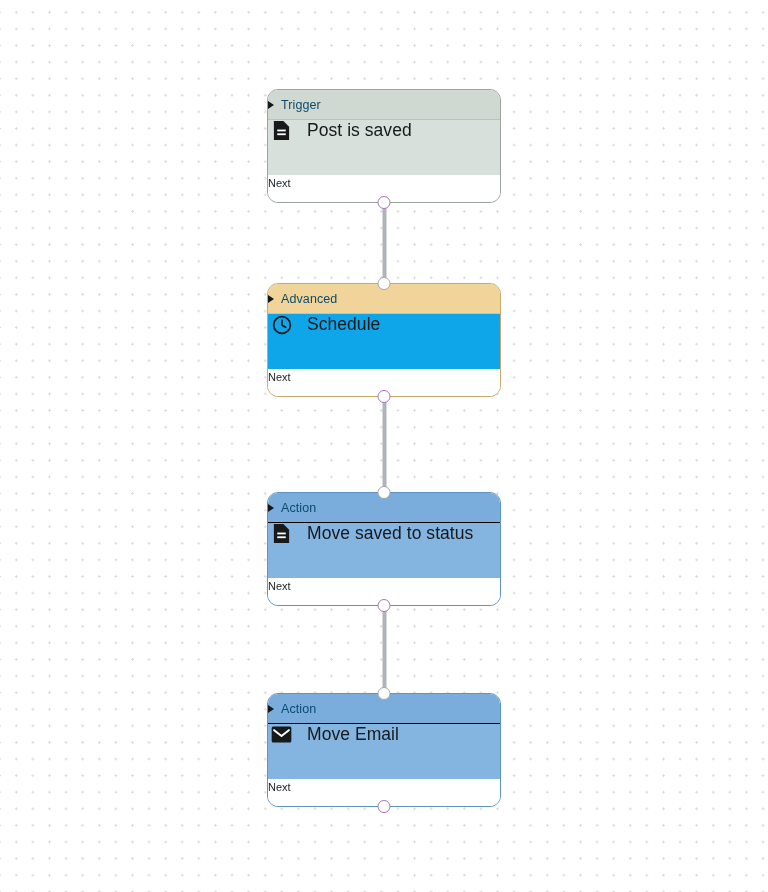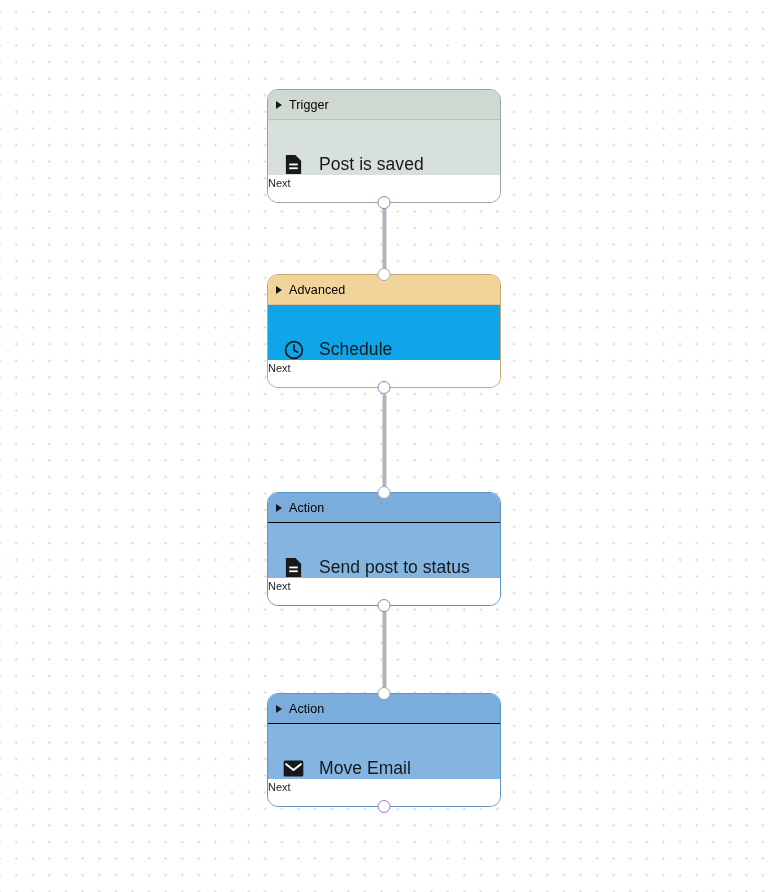--- a/index.html
+++ b/index.html
@@ -38,41 +38,41 @@
 
   .node-inner {
     border-radius: 10px;
     overflow: hidden;
   }
 
   .node-header {
     height: 30px;
     display: flex;
     align-items: center;
-    padding-left: 8px;
+    padding-left: 0;
     box-sizing: border-box;
     font-size: 12.5px;
-    color: #000000;
+    color: #0c4a6e;
     letter-spacing: 0.1px;
   }
 
   .disclosure {
     width: 0; height: 0;
     border-left: 6px solid #15181a;
     border-top: 4.5px solid transparent;
     border-bottom: 4.5px solid transparent;
     margin-right: 7px;
     flex: none;
   }
 
   .node-body {
     height: 55px;
     display: flex;
-    align-items: flex-end;
-    padding-left: 15px;
+    align-items: flex-start;
+    padding-left: 3px;
     box-sizing: border-box;
   }
 
   .node-icon {
     width: 21px;
     height: 21px;
     flex: none;
     margin-right: 15px;
     display: flex;
     align-items: center;
@@ -158,21 +158,21 @@
         </span>
         <span class="node-title">Post is saved</span>
       </div>
       <div class="node-footer">
         <span>Next</span>
       </div>
     </div>
     <span class="port port-out"></span>
   </div>
 
-  <div class="node theme-advanced" style="left:267px; top:274px;">
+  <div class="node theme-advanced" style="left:267px; top:283px;">
     <span class="port port-in"></span>
     <div class="node-inner">
       <div class="node-header">
         <span class="disclosure"></span>
         <span>Advanced</span>
       </div>
       <div class="node-body">
         <span class="node-icon">
           <svg viewBox="0 0 22 22" width="20" height="20" xmlns="http://www.w3.org/2000/svg">
             <circle cx="11" cy="11" r="9.2" fill="none" stroke="#17191b" stroke-width="1.9"></circle>
@@ -196,21 +196,21 @@
         <span>Action</span>
       </div>
       <div class="node-body">
         <span class="node-icon">
           <svg viewBox="0 0 20 22" width="19" height="21" xmlns="http://www.w3.org/2000/svg">
             <path d="M2 1 h10 l6 6 v14 H2 Z" fill="#17191b"></path>
             <rect x="5.5" y="10" width="9" height="1.9" fill="#ffffff"></rect>
             <rect x="5.5" y="14" width="9" height="1.9" fill="#ffffff"></rect>
           </svg>
         </span>
-        <span class="node-title">Send post to status</span>
+        <span class="node-title">Move saved to status</span>
       </div>
       <div class="node-footer">
         <span>Next</span>
       </div>
     </div>
     <span class="port port-out"></span>
   </div>
 
   <div class="node theme-action" style="left:267px; top:693px;">
     <span class="port port-in"></span>

